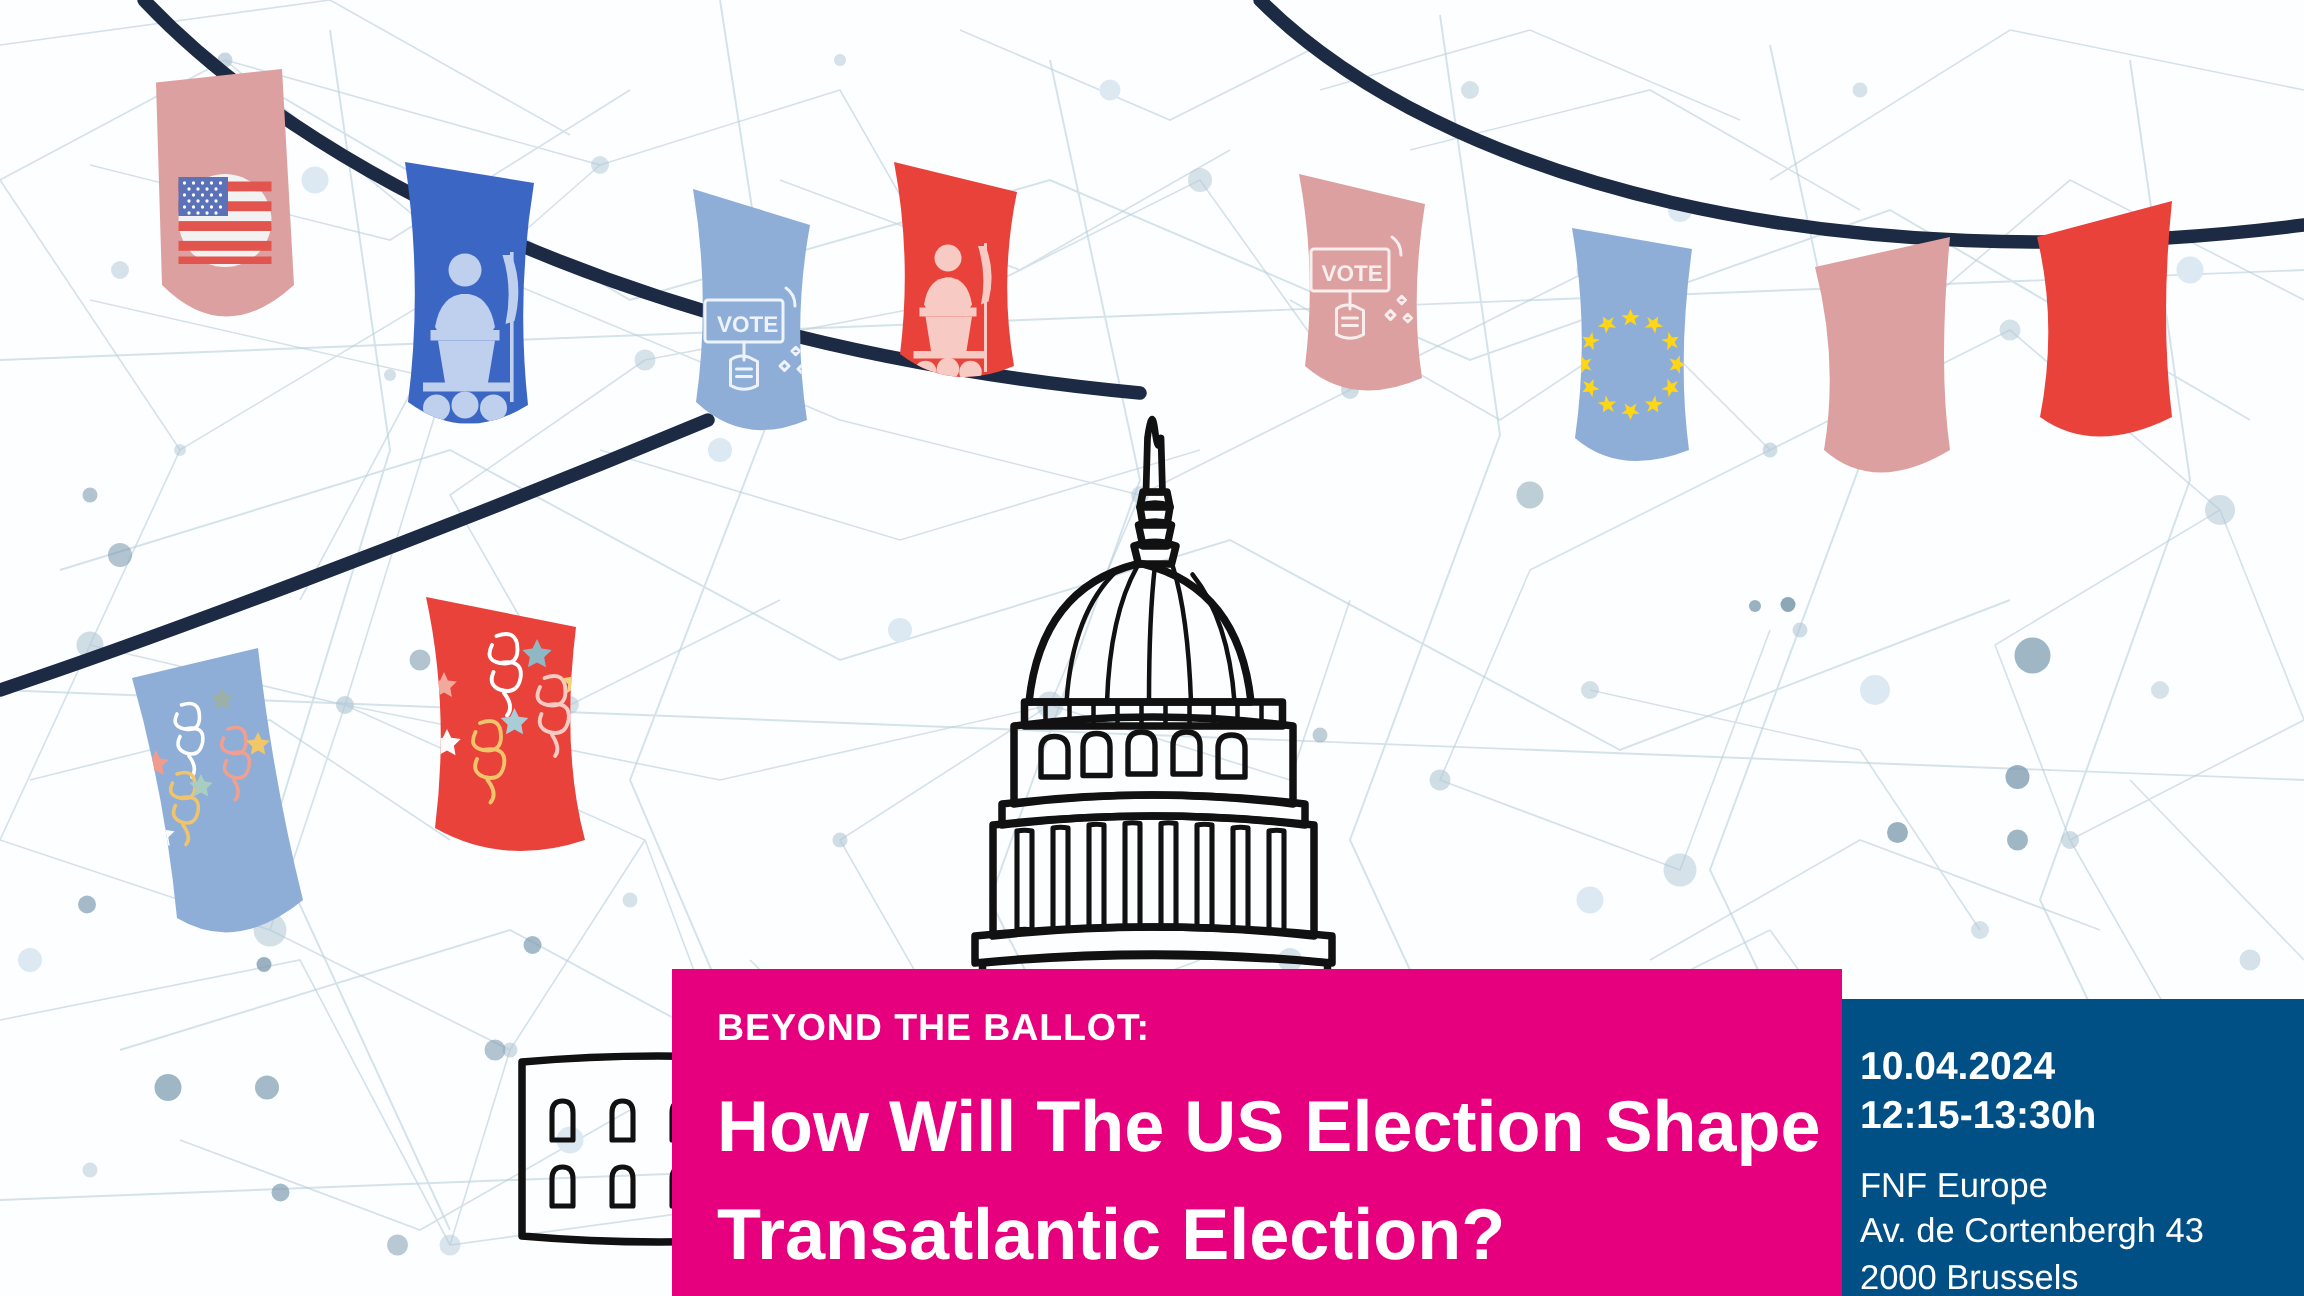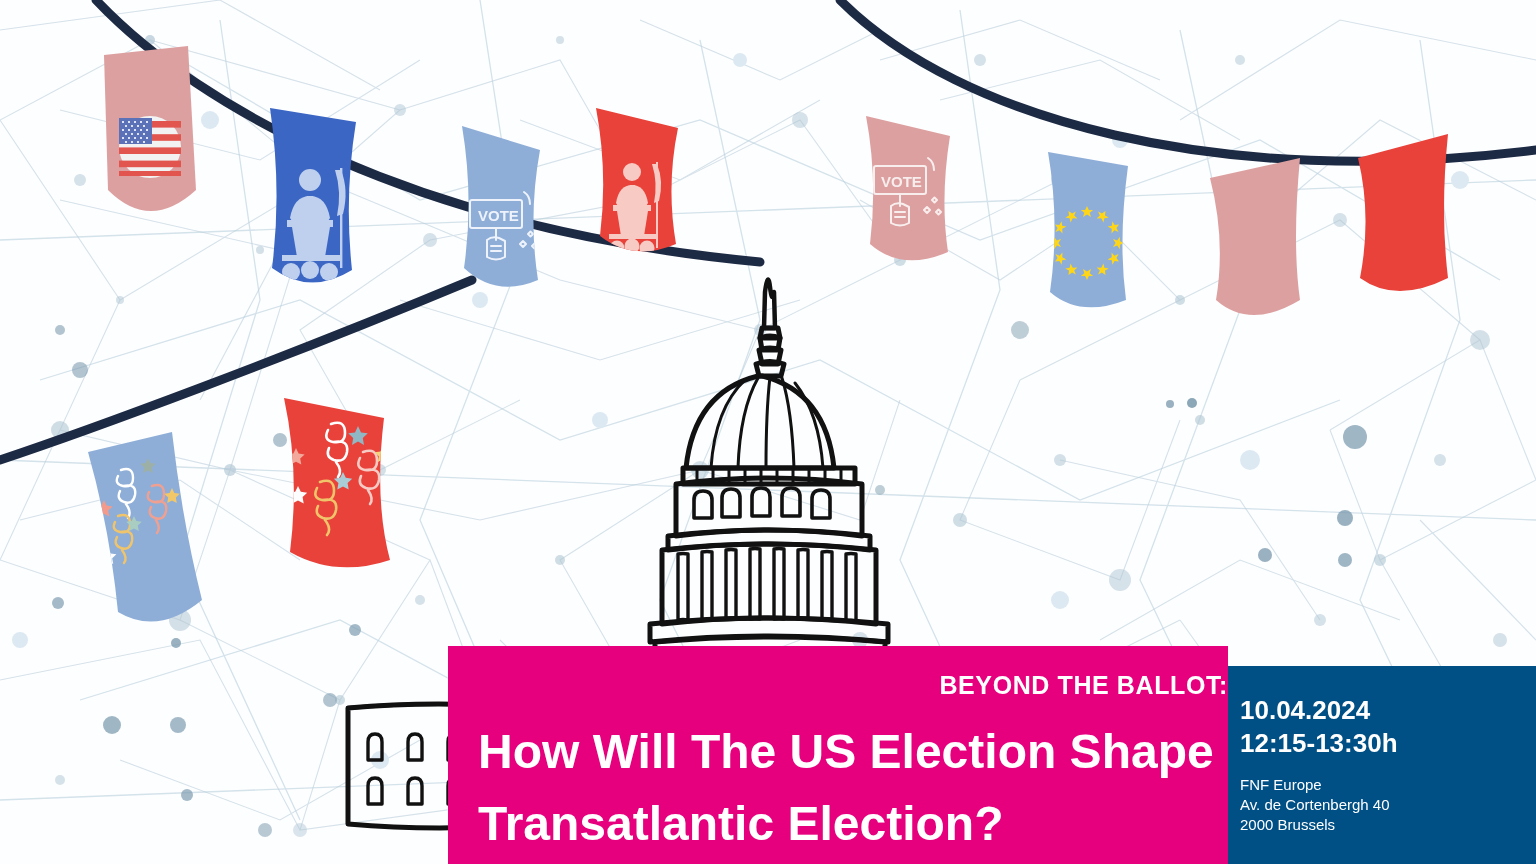--- a/index.html
+++ b/index.html
@@ -29,21 +29,20 @@
     z-index:6;
     padding:26px 0 0 30px;
   }
   #kicker {
     color:#ffffff;
     font-size:25px;
     font-weight:bold;
     letter-spacing:0.6px;
     line-height:1.1;
     margin-bottom:16px;
-    text-align:right;
   }
   .title-line {
     color:#ffffff;
     font-size:48px;
     font-weight:bold;
     line-height:1.52;
     white-space:nowrap;
   }
   #info-bar {
     position:absolute;
@@ -56,21 +55,21 @@
   .info-strong {
     color:#ffffff;
     font-size:26px;
     font-weight:bold;
     line-height:1.28;
     white-space:nowrap;
   }
   #venue-block { margin-top:14px; }
   .info-line {
     color:#ffffff;
-    font-size:15px;
+    font-size:23px;
     font-weight:normal;
     line-height:1.34;
     white-space:nowrap;
   }
 </style>
 </head>
 <body>
 
 <div id="poster">
 
@@ -588,18 +587,18 @@
     <div id="kicker">BEYOND THE BALLOT:</div>
     <div class="title-line">How Will The US Election Shape</div>
     <div class="title-line">Transatlantic Election?</div>
   </div>
 
   <div id="info-bar">
     <div class="info-strong">10.04.2024</div>
     <div class="info-strong">12:15-13:30h</div>
     <div id="venue-block">
       <div class="info-line">FNF Europe</div>
-      <div class="info-line">Av. de Cortenbergh 40</div>
+      <div class="info-line">Av. de Cortenbergh 43</div>
       <div class="info-line">2000 Brussels</div>
     </div>
   </div>
 
 </div>
 
 </body></html>

